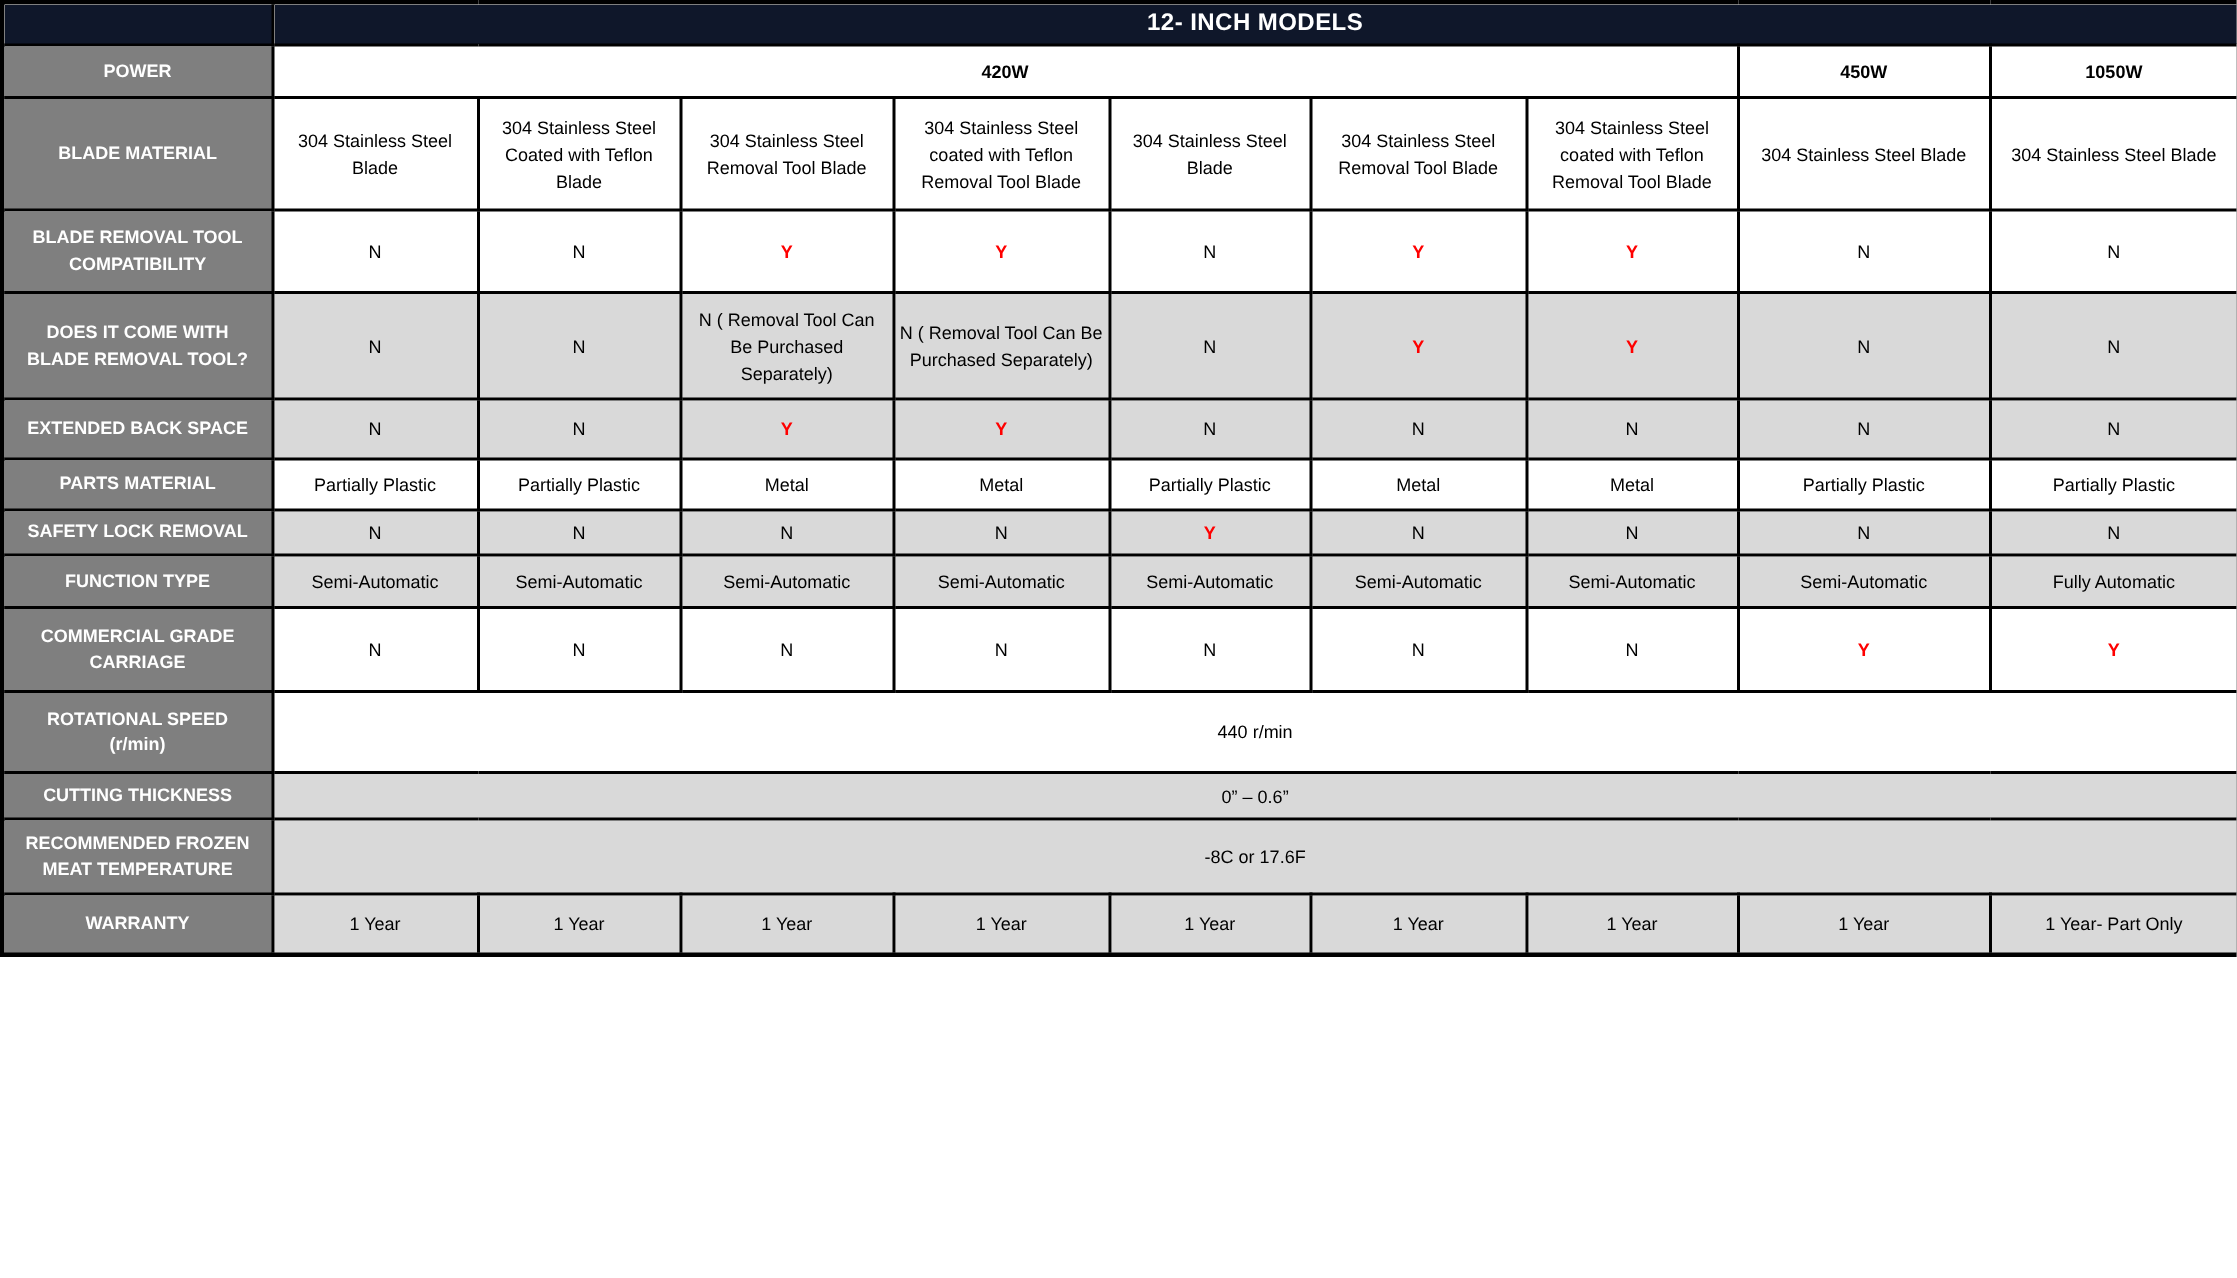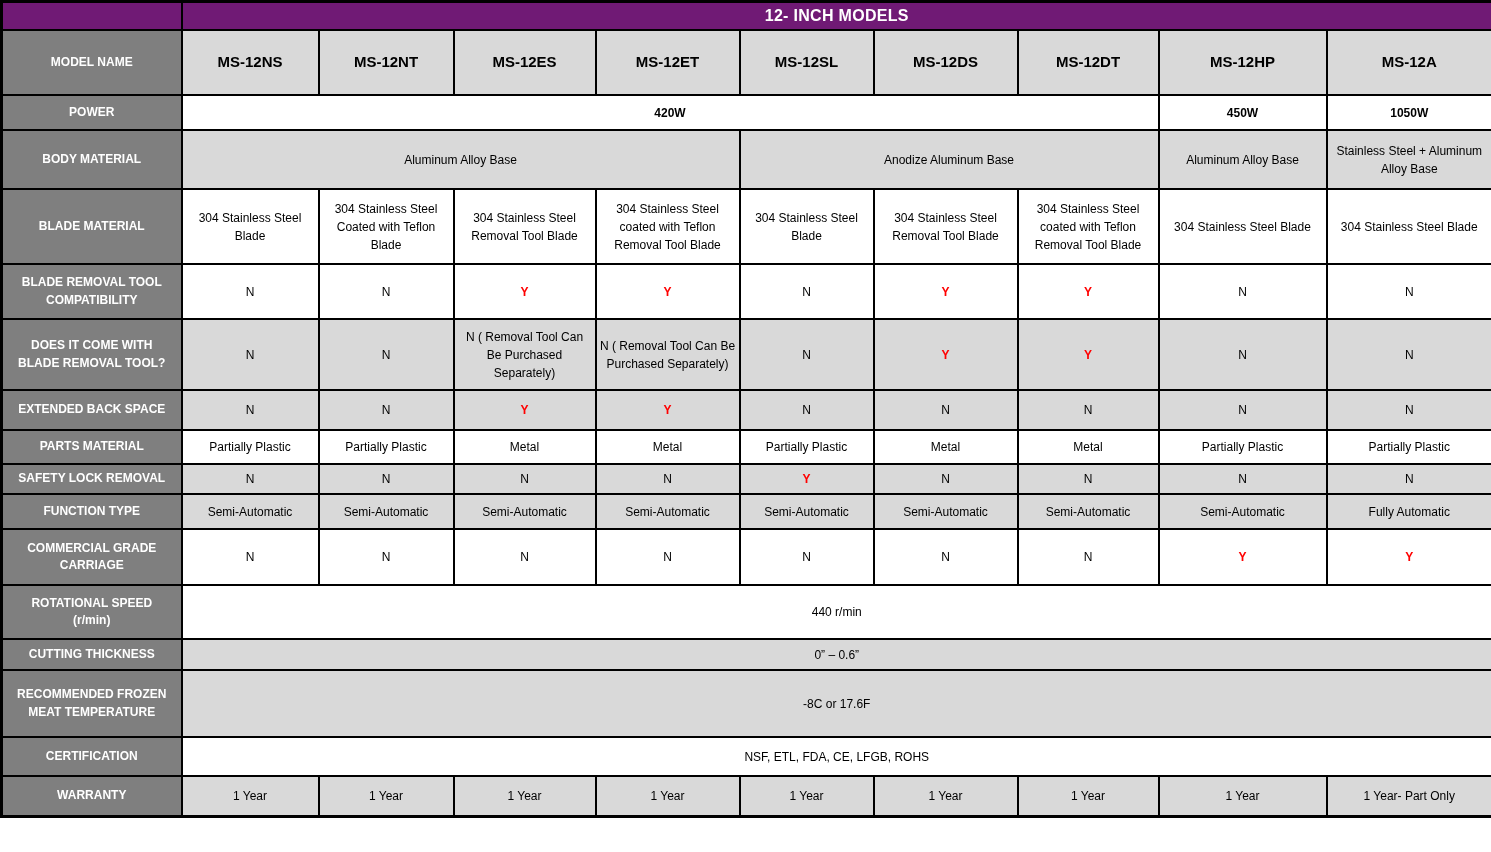--- a/index.html
+++ b/index.html
@@ -4,21 +4,21 @@
 <style>
   html,body{margin:0;padding:0;background:#ffffff;}
   .wrap{width:1491px;}
   table{border-collapse:collapse;table-layout:fixed;width:1491px;font-family:"Liberation Sans",sans-serif;border:3px solid #000;}
   td,th{border:2px solid #000;text-align:center;vertical-align:middle;padding:1px 3px;font-size:12px;color:#000;line-height:1.5;overflow:hidden;font-weight:normal;}
   .rh{background:#7f7f7f;color:#ffffff;font-weight:bold;white-space:pre-line;font-size:12px;line-height:1.45;}
   .g{background:#d9d9d9;}
   .w{background:#ffffff;}
   .model{background:#d9d9d9;font-weight:bold;font-size:15px;}
   .b{font-weight:bold;}
-  .title-row td{background:#701a75;border-color:#000000;margin-top:18px;}
+  .title-row td{background:#0f172a;border-color:#000000;margin-top:18px;}
   .title{color:#ffffff;font-weight:bold;font-size:16px;letter-spacing:0.3px;}
   .red{color:#ff0000;font-weight:bold;}
 </style>
 </head>
 <body>
 
 <div class="wrap">
 <table>
   <colgroup>
     <col style="width:180px">
@@ -32,47 +32,28 @@
         <col style="width:168px">
         <col style="width:166px">
   </colgroup>
 
   <tbody>
         <tr class="title-row" style="height:28px">
     <td></td>
     <td colspan="9" class="title">12- INCH MODELS</td>
   </tr>
 
-  <tr style="height:65px">
-    <th class="rh">MODEL NAME</th>
-    <td class="model">MS-12NS</td>
-    <td class="model">MS-12NT</td>
-    <td class="model">MS-12ES</td>
-    <td class="model">MS-12ET</td>
-    <td class="model">MS-12SL</td>
-    <td class="model">MS-12DS</td>
-    <td class="model">MS-12DT</td>
-    <td class="model">MS-12HP</td>
-    <td class="model">MS-12A</td>
-  </tr>
 
   <tr style="height:35px">
     <th class="rh">POWER</th>
     <td colspan="7" class="w b">420W</td>
     <td class="w b">450W</td>
     <td class="w b">1050W</td>
   </tr>
 
-  <tr style="height:59px">
-    <th class="rh">BODY MATERIAL</th>
-    <td colspan="4" class="g">Aluminum Alloy Base</td>
-    <td colspan="3" class="g">Anodize Aluminum Base</td>
-    <td class="g">Aluminum Alloy Base</td>
-    <td class="g">Stainless Steel + Aluminum Alloy Base</td>
-  </tr>
 
   <tr style="height:75px">
     <th class="rh">BLADE MATERIAL</th>
     <td class="w">304 Stainless Steel Blade</td>
     <td class="w">304 Stainless Steel Coated with Teflon Blade</td>
     <td class="w">304 Stainless Steel Removal Tool Blade</td>
     <td class="w">304 Stainless Steel coated with Teflon Removal Tool Blade</td>
     <td class="w">304 Stainless Steel Blade</td>
     <td class="w">304 Stainless Steel Removal Tool Blade</td>
     <td class="w">304 Stainless Steel coated with Teflon Removal Tool Blade</td>
@@ -179,30 +160,26 @@
 (r/min)</th>
     <td colspan="9" class="w">440 r/min</td>
   </tr>
 
   <tr style="height:31px">
     <th class="rh">CUTTING THICKNESS</th>
     <td colspan="9" class="g">0” – 0.6”</td>
   </tr>
 
 
-  <tr style="height:67px">
+  <tr style="height:50px">
     <th class="rh">RECOMMENDED FROZEN
 MEAT TEMPERATURE</th>
     <td colspan="9" class="g">-8C or 17.6F</td>
   </tr>
 
-  <tr style="height:39px">
-    <th class="rh">CERTIFICATION</th>
-    <td colspan="9" class="w">NSF, ETL, FDA, CE, LFGB, ROHS</td>
-  </tr>
 
   <tr style="height:40px">
     <th class="rh">WARRANTY</th>
     <td class="g">1 Year</td>
     <td class="g">1 Year</td>
     <td class="g">1 Year</td>
     <td class="g">1 Year</td>
     <td class="g">1 Year</td>
     <td class="g">1 Year</td>
     <td class="g">1 Year</td>

